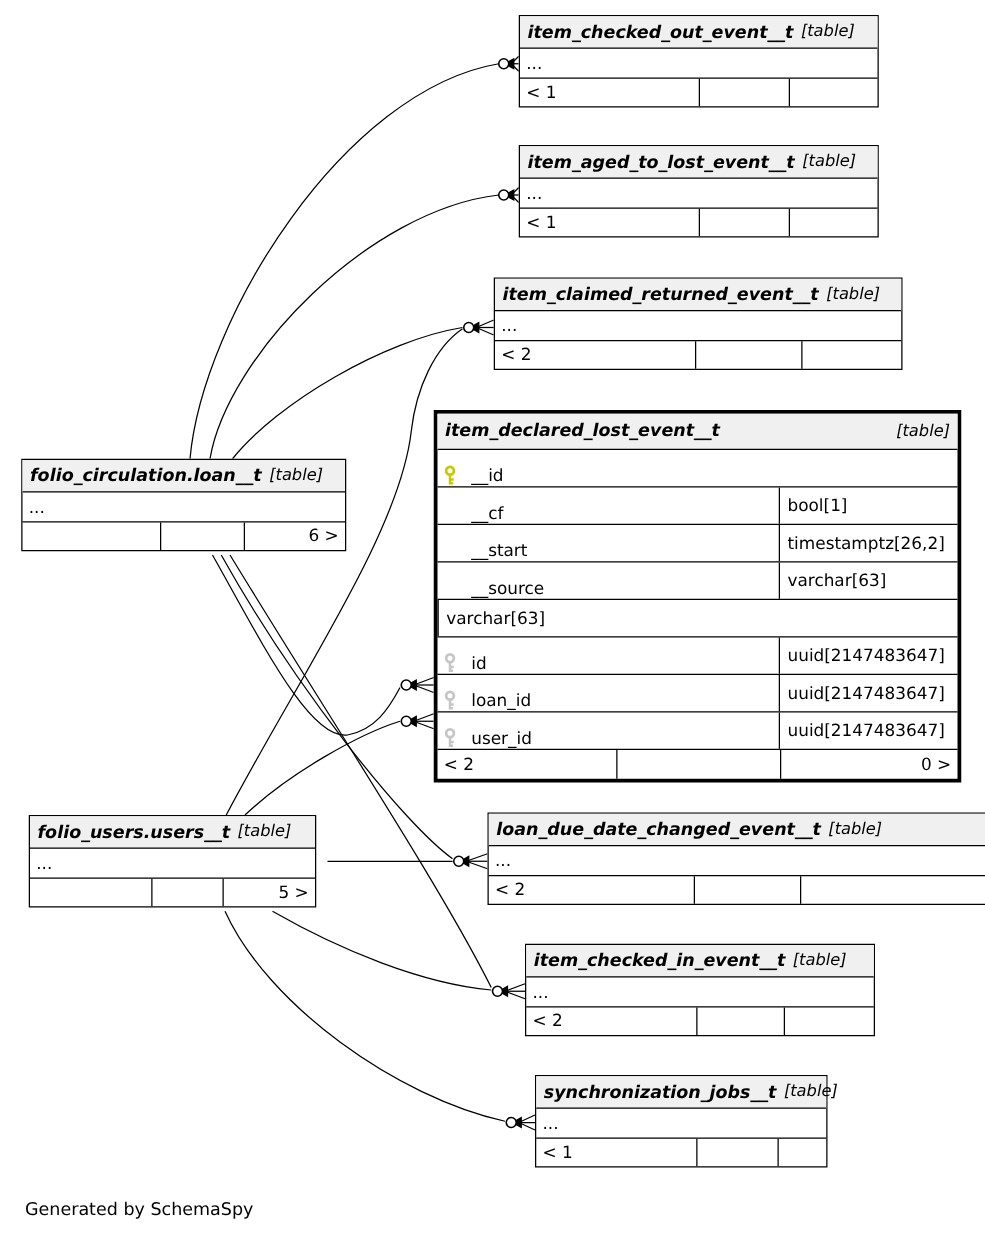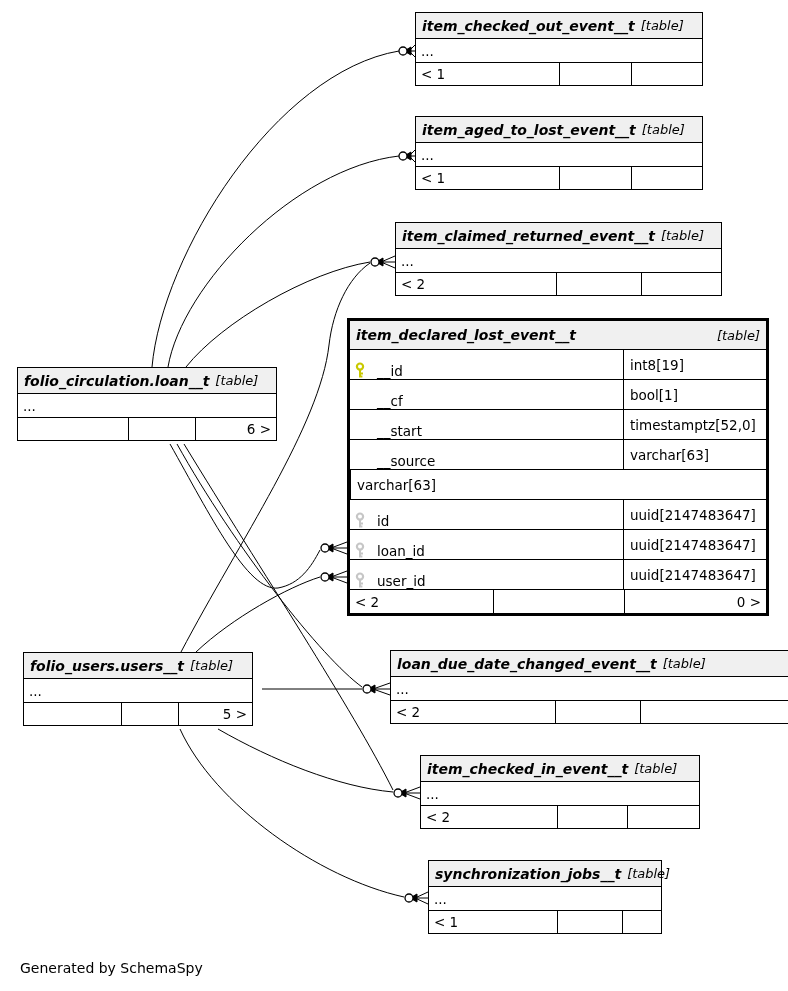--- a/index.html
+++ b/index.html
@@ -158,36 +158,35 @@
     <span class="tag">[table]</span>
   </div>
   <div class="tbl-body">...</div>
   <div class="tbl-ft">
     <span class="ft-l" style="width:160px">&lt; 2</span>
     <span class="ft-m" style="width:85px"></span>
     <span class="ft-r"></span>
   </div>
 </div>
 
-<div class="tbl main" style="left:347px;top:318px;width:422px">
+<div class="tbl main" style="left:347px;top:328px;width:422px">
   <div class="tbl-hd">
     <span class="nm">item_declared_lost_event__t</span>
     <span class="tag">[table]</span>
   </div>
   <div class="col-row">
     <span class="col-left">
       <span class="keyicon primary">
           <svg width="11" height="17" viewBox="0 0 11 17">
             <circle cx="5" cy="4.6" r="3.1" fill="none" stroke="currentColor" stroke-width="2.2"></circle>
             <path d="M5 7.7 V15.5 M5 11.5 h3 M5 14.5 h2.4" stroke="currentColor" stroke-width="2" fill="none"></path>
           </svg>
         </span>
       <span class="col-name">__id</span>
     </span>
-    <span class="col-type">int8[19]</span>
   </div>
   <div class="col-row">
     <span class="col-left">
       <span class="keyicon none">
           <svg width="11" height="17" viewBox="0 0 11 17">
             <circle cx="5" cy="4.6" r="3.1" fill="none" stroke="currentColor" stroke-width="2.2"></circle>
             <path d="M5 7.7 V15.5 M5 11.5 h3 M5 14.5 h2.4" stroke="currentColor" stroke-width="2" fill="none"></path>
           </svg>
         </span>
       <span class="col-name">__cf</span>
@@ -197,21 +196,21 @@
   <div class="col-row">
     <span class="col-left">
       <span class="keyicon none">
           <svg width="11" height="17" viewBox="0 0 11 17">
             <circle cx="5" cy="4.6" r="3.1" fill="none" stroke="currentColor" stroke-width="2.2"></circle>
             <path d="M5 7.7 V15.5 M5 11.5 h3 M5 14.5 h2.4" stroke="currentColor" stroke-width="2" fill="none"></path>
           </svg>
         </span>
       <span class="col-name">__start</span>
     </span>
-    <span class="col-type">timestamptz[52,0]</span>
+    <span class="col-type">timestamptz[26,2]</span>
   </div>
   <div class="col-row">
     <span class="col-left">
       <span class="keyicon none">
           <svg width="11" height="17" viewBox="0 0 11 17">
             <circle cx="5" cy="4.6" r="3.1" fill="none" stroke="currentColor" stroke-width="2.2"></circle>
             <path d="M5 7.7 V15.5 M5 11.5 h3 M5 14.5 h2.4" stroke="currentColor" stroke-width="2" fill="none"></path>
           </svg>
         </span>
       <span class="col-name">__source</span>

